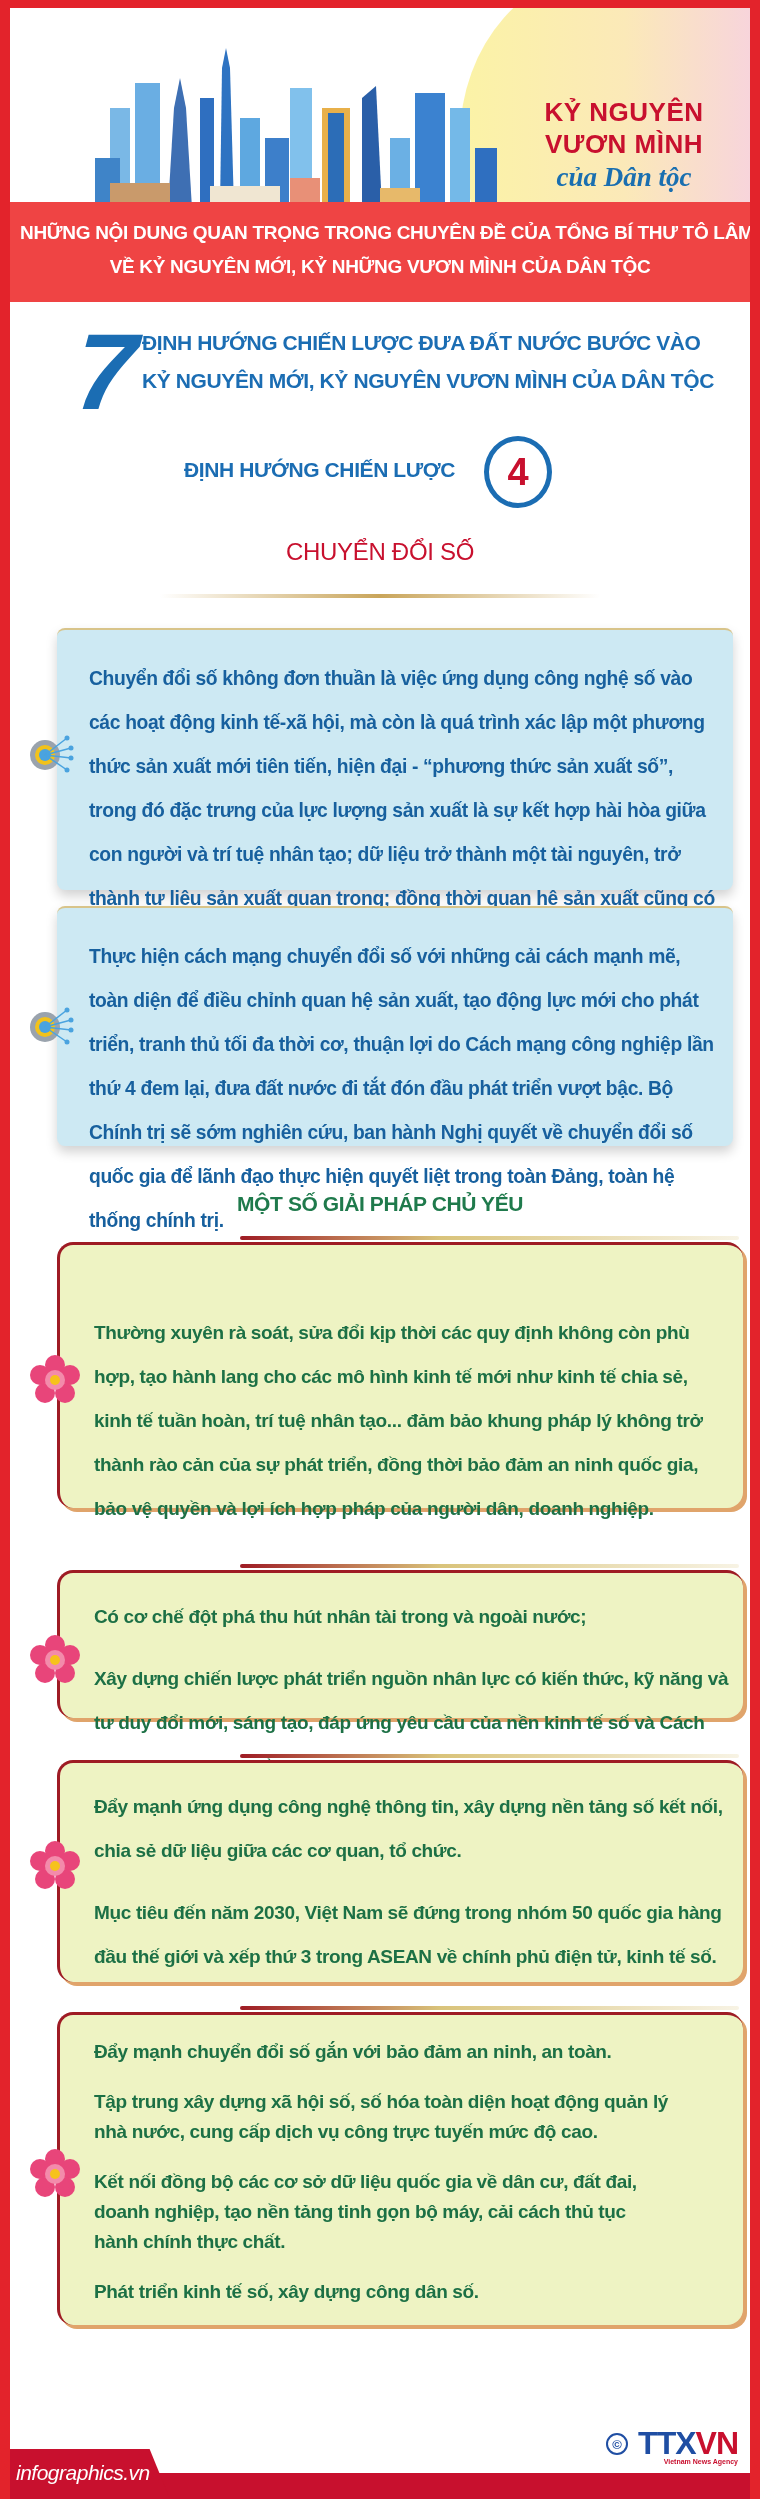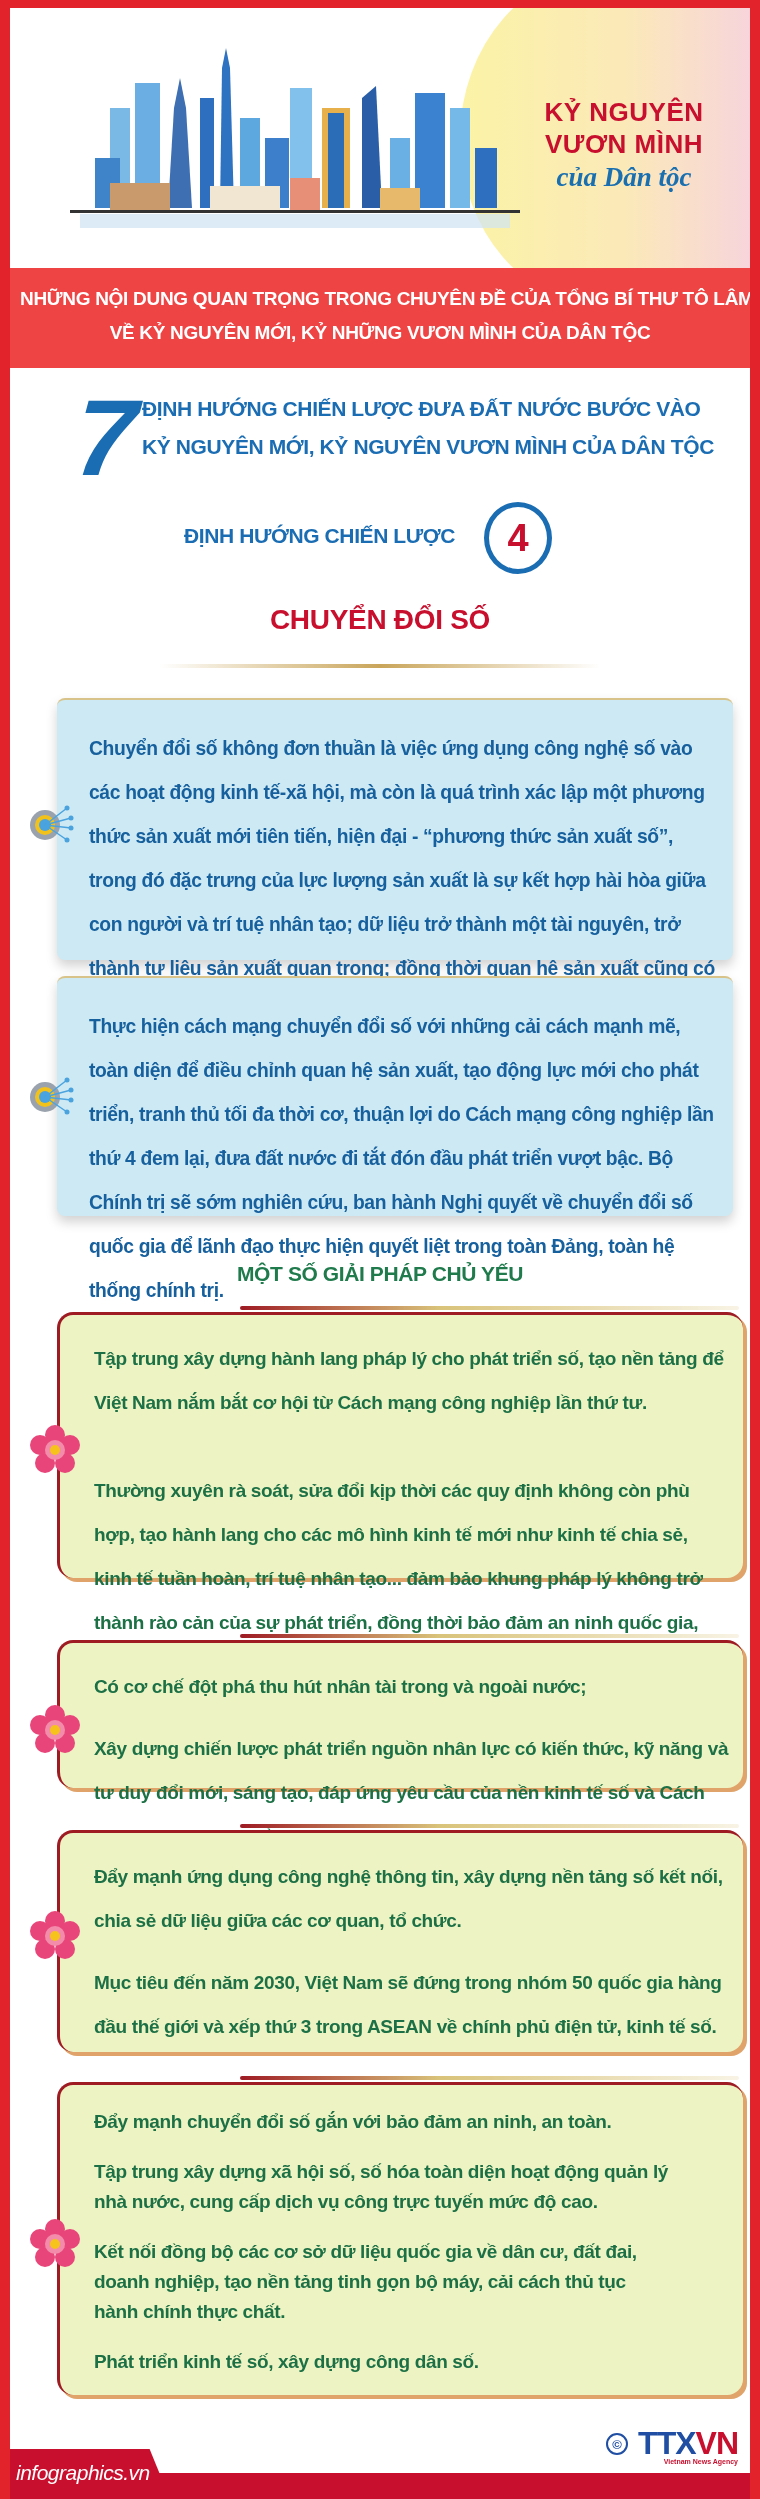--- a/index.html
+++ b/index.html
@@ -5,21 +5,21 @@
   * { box-sizing: border-box; margin: 0; padding: 0; }
   html, body { width: 760px; background: #ffffff; }
   body { font-family: "Liberation Sans", "DejaVu Sans", sans-serif; }
   .page {
     position: relative; width: 760px; height: 2499px;
     background: #ffffff;
     border-left: 10px solid #e3232b; border-right: 10px solid #e3232b; border-top: 8px solid #e3232b;
     overflow: hidden;
   }
   
-  .banner { position: relative; height: 260px; background: #fff; overflow: hidden; }
+  .banner { position: relative; height: 194px; background: #fff; overflow: hidden; }
   .banner .sun {
     position: absolute; right: -10px; top: -40px; width: 300px; height: 340px;
     background: linear-gradient(90deg, #fbf3a6 0%, #fbe9b8 55%, #f7d3de 100%);
     border-radius: 50% 0 0 50% / 50% 0 0 50%;
   }
   .skyline { position: absolute; left: 40px; top: 30px; width: 470px; height: 190px; }
   .banner-title { position: absolute; right: 26px; top: 88px; width: 200px; text-align: center; }
   .banner-title .l1, .banner-title .l2 {
     color: #c8102e; font-weight: bold; font-size: 26px; line-height: 32px; letter-spacing: 0.5px;
     font-family: "Liberation Sans Narrow", "Liberation Sans", sans-serif;
@@ -42,21 +42,21 @@
     font-size: 108px; line-height: 108px; font-style: italic;
     transform: skewX(-4deg);
   }
   .seven .txt { position: absolute; left: 132px; top: 6px; color: #1b6db3; font-weight: bold; font-size: 21px; line-height: 38px; letter-spacing: -0.4px; white-space: nowrap; }
   .orient { position: relative; height: 72px; margin-top: -2px; }
   .orient .label { position: absolute; left: 174px; top: 22px; color: #1b6db3; font-weight: bold; font-size: 21px; letter-spacing: -0.4px; }
   .orient .circle {
     position: absolute; left: 474px; top: 0; width: 68px; height: 72px; border: 5px solid #1b6db3; border-radius: 50%;
     display: flex; align-items: center; justify-content: center; color: #c8102e; font-weight: bold; font-size: 38px;
   }
-  .topic { text-align: center; color: #c8102e; font-weight: bold; font-size: 28px; margin-top: 30px; letter-spacing: -0.3px; }
+  .topic { text-align: center; color: #c8102e; font-weight: normal; font-size: 24px; margin-top: 30px; letter-spacing: -0.3px; }
   .gold-line { width: 440px; height: 4px; margin: 28px auto 0; background: linear-gradient(90deg, rgba(201,165,90,0) 0%, #c9a55a 50%, rgba(201,165,90,0) 100%); }
   
   .blue-box {
     position: relative; margin: 0 0 0 47px; width: 676px; background: #cde9f3;
     border-radius: 8px; padding: 27px 12px 20px 32px;
     box-shadow: 0 6px 12px rgba(0,0,0,0.18); border-top: 2px solid #d8c48a;
   }
   .blue-box p { color: #17609e; font-weight: bold; font-size: 19.3px; line-height: 44px; letter-spacing: -0.35px; }
   .gear { position: absolute; left: -30px; width: 48px; height: 46px; }
   
@@ -199,21 +199,20 @@
       <g fill="#e8457a">
           <circle cx="25" cy="10" r="10"></circle>
           <circle cx="40" cy="20" r="10"></circle>
           <circle cx="35" cy="38" r="10"></circle>
           <circle cx="15" cy="38" r="10"></circle>
           <circle cx="10" cy="20" r="10"></circle>
         </g>
       <circle cx="25" cy="25" r="10" fill="#f38bab"></circle>
         <circle cx="25" cy="25" r="5" fill="#f6c21c"></circle>
     </svg>
-    <p>Tập trung xây dựng hành lang pháp lý cho phát triển số, tạo nền tảng để Việt Nam nắm bắt cơ hội từ Cách mạng công nghiệp lần thứ tư.</p>
     <p style="margin-top: 44px;">Thường xuyên rà soát, sửa đổi kịp thời các quy định không còn phù hợp, tạo hành lang cho các mô hình kinh tế mới như kinh tế chia sẻ, kinh tế tuần hoàn, trí tuệ nhân tạo... đảm bảo khung pháp lý không trở thành rào cản của sự phát triển, đồng thời bảo đảm an ninh quốc gia, bảo vệ quyền và lợi ích hợp pháp của người dân, doanh nghiệp.</p>
   </div>
 
   <div class="green-box" style="margin-top: 62px; height: 148px;">
     <svg class="flower" style="top: 62px;" viewBox="0 0 50 50">
       <g fill="#e8457a">
           <circle cx="25" cy="10" r="10"></circle>
           <circle cx="40" cy="20" r="10"></circle>
           <circle cx="35" cy="38" r="10"></circle>
           <circle cx="15" cy="38" r="10"></circle>

